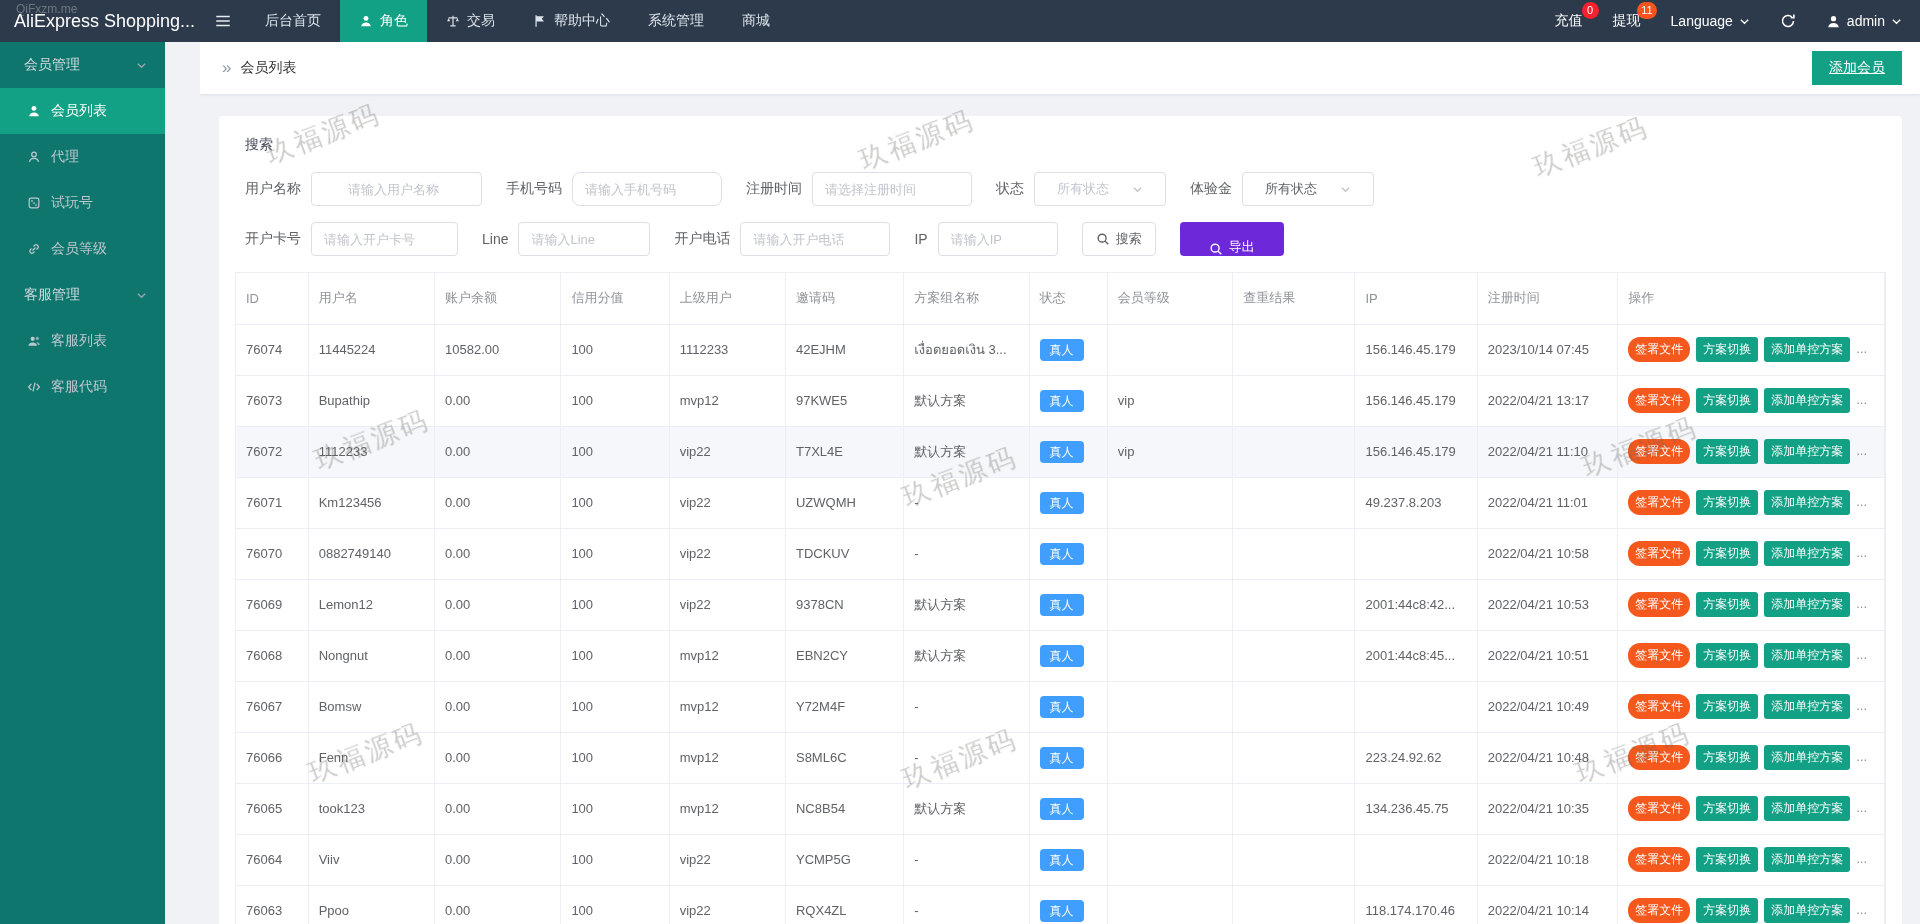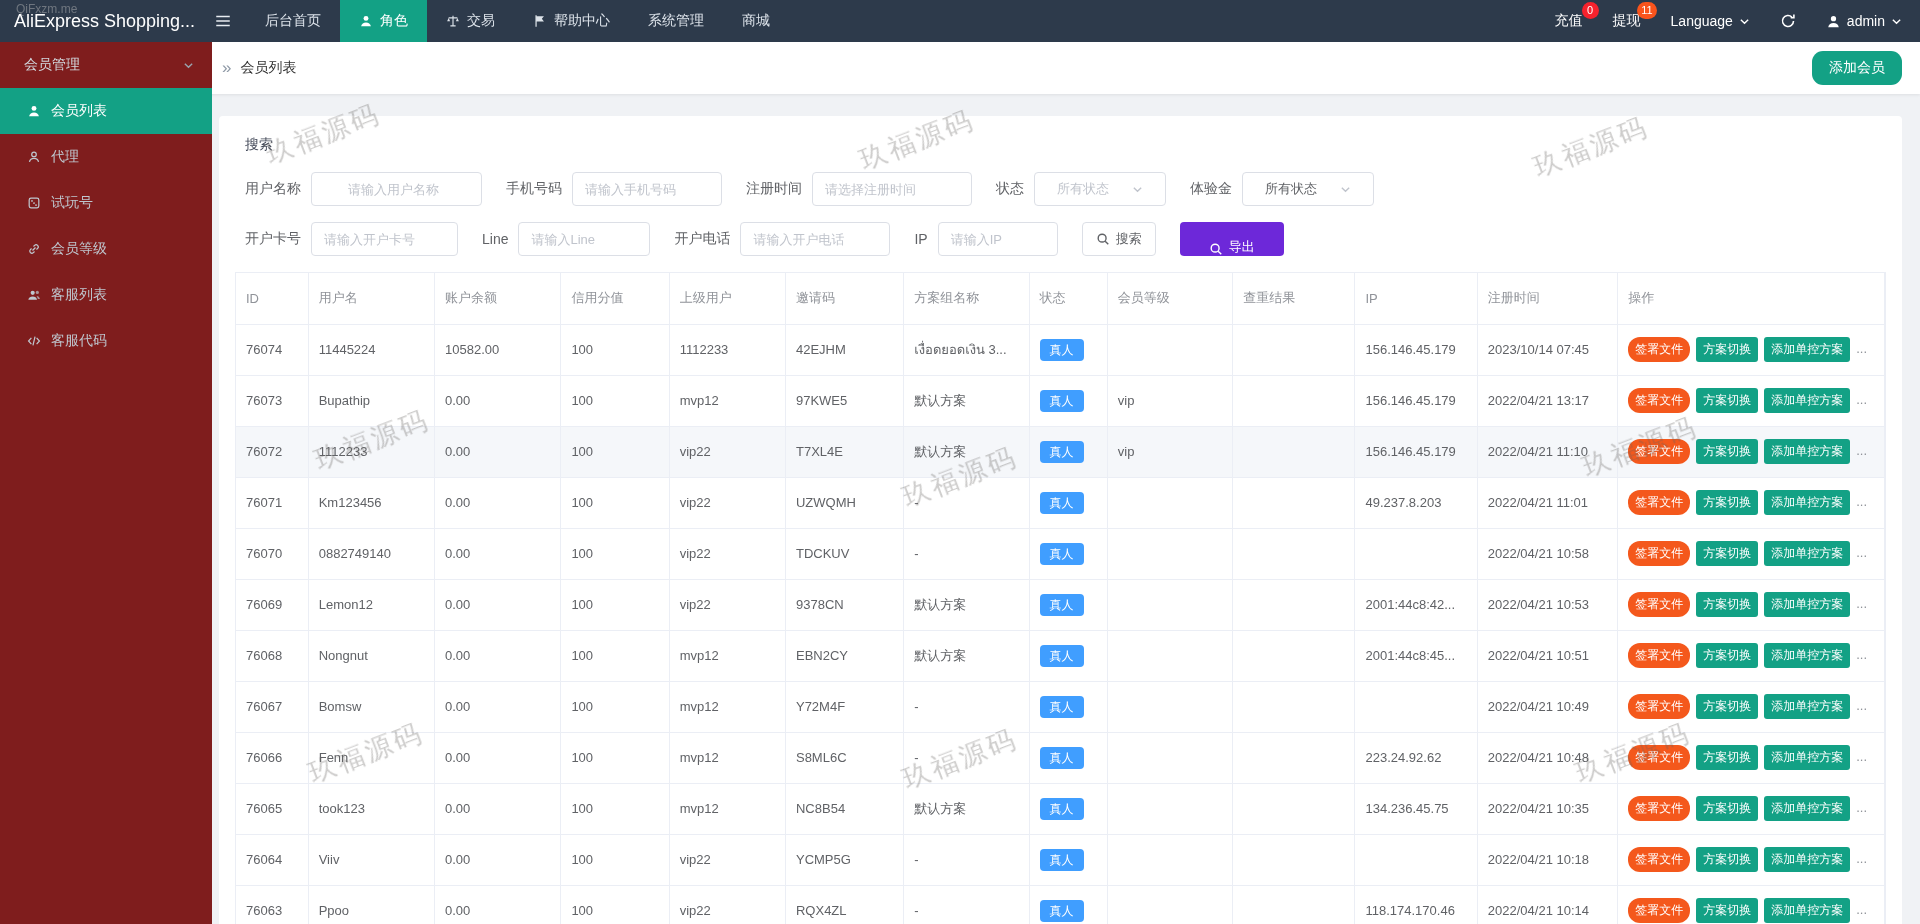--- a/index.html
+++ b/index.html
@@ -37,22 +37,22 @@
     border-radius: 9px; min-width: 17px; height: 17px; line-height: 17px;
     font-size: 11px; text-align: center; padding: 0 4px;
   }
   .badge.red { background: #f5222d; }
   .badge.orange { background: #fa541c; }
   .lang, .admin { display: flex; align-items: center; gap: 6px; cursor: pointer; }
   .refresh { cursor: pointer; display: flex; align-items: center; }
   .icn { display: inline-flex; align-items: center; justify-content: center; }
   
   .sidebar {
-    position: absolute; top: 42px; left: 0; bottom: 0; width: 212px;
-    background: #7f1d1d; z-index: 4;
+    position: absolute; top: 42px; left: 0; bottom: 0; width: 165px;
+    background: #0f766e; z-index: 4;
   }
   .side-group-header {
     height: 46px; display: flex; align-items: center; padding: 0 18px 0 24px;
     color: #d2d8de; font-size: 14px; cursor: pointer;
   }
   .side-group-header .chev { margin-left: auto; color: #9aa4ae; }
   .side-item {
     height: 46px; display: flex; align-items: center; gap: 10px;
     padding-left: 27px; color: #bfc7cf; font-size: 14px; cursor: pointer;
   }
@@ -60,21 +60,21 @@
   
   .main { position: absolute; left: 200px; top: 42px; right: 0; bottom: 0; overflow: hidden; }
   .breadcrumb-bar {
     height: 52px; background: #fff; display: flex; align-items: center;
     padding: 0 18px 0 22px; box-shadow: 0 1px 3px rgba(0,0,0,0.08); position: relative;
   }
   .crumb-arrows { color: #8d98a5; font-size: 17px; margin-right: 9px; }
   .crumb-text { color: #333; font-size: 14px; }
   .add-btn {
     margin-left: auto; background: #13a185; color: #fff; border: none;
-    border-radius: 11px; height: 34px; padding: 0 17px; font-size: 14px; cursor: pointer;
+    border-radius: 0; height: 34px; padding: 0 17px; font-size: 14px; cursor: pointer; text-decoration: underline;
   }
   .content { padding: 22px 18px 0 19px; }
   .card { background: #fff; border-radius: 4px; padding: 16px 16px 40px; min-height: 840px; }
   .search-title { font-size: 14px; color: #464c5b; margin: 4px 0 18px 10px; }
   .search-row { display: flex; align-items: center; gap: 24px; margin: 0 0 16px 10px; }
   .fields { display: flex; align-items: flex-end; gap: 24px; }
   .field { display: flex; align-items: center; gap: 10px; }
   .field-label { font-size: 14px; color: #606266; white-space: nowrap; }
   .inp {
     height: 34px; border: 1px solid #dcdfe6; border-radius: 4px;
@@ -84,21 +84,21 @@
   .inp::placeholder { color: #c0c4cc; }
   .select {
     height: 34px; width: 132px; border: 1px solid #dcdfe6; border-radius: 4px;
     display: flex; align-items: center; justify-content: space-between;
     padding: 0 22px; font-size: 13px; background: #fff; cursor: pointer;
   }
   .sel-val { color: #606266; }
   .sel-val.muted { color: #c0c4cc; }
   .select .chev { color: #c0c4cc; }
   #search-row-0 .field:nth-child(1) .inp { width: 171px; padding-left: 36px; }
-  #search-row-0 .field:nth-child(2) .inp { width: 150px; }
+  #search-row-0 .field:nth-child(2) .inp { width: 150px; border-radius: 8px; }
   #search-row-0 .field:nth-child(3) .inp { width: 160px; }
   #search-row-1 .field:nth-child(1) .inp { width: 147px; }
   #search-row-1 .field:nth-child(2) .inp { width: 132px; }
   #search-row-1 .field:nth-child(3) .inp { width: 150px; }
   #search-row-1 .field:nth-child(4) .inp { width: 120px; }
   .btn-search {
     height: 34px; border: 1px solid #dcdfe6; background: #fff; border-radius: 4px;
     padding: 0 13px; font-size: 13px; color: #606266; display: flex; align-items: center;
     gap: 6px; cursor: pointer;
   }
@@ -270,20 +270,28 @@
       <span>试玩号</span>
     </div>
     <div class="side-item">
       <span class="icn">
         <svg viewBox="0 0 16 16" width="14" height="14">
           <path d="M6.3 9.7l3.4-3.4" fill="none" stroke="currentColor" stroke-width="1.4"></path>
           <path d="M5.2 7.4L3.9 8.7a2.4 2.4 0 0 0 3.4 3.4l1.3-1.3M10.8 8.6l1.3-1.3a2.4 2.4 0 0 0-3.4-3.4L7.4 5.2" fill="none" stroke="currentColor" stroke-width="1.4"></path>
         </svg>
       </span>
       <span>会员等级</span>
+    </div>
+    <div class="side-group-header">
+      <span>客服管理</span>
+      <span class="icn chev">
+        <svg viewBox="0 0 12 12" width="11" height="11">
+          <path d="M2 4l4 4 4-4" fill="none" stroke="currentColor" stroke-width="1.5"></path>
+        </svg>
+      </span>
     </div>
     <div class="side-item">
       <span class="icn">
         <svg viewBox="0 0 16 16" width="14" height="14">
           <circle cx="6.5" cy="5.5" r="2.4" fill="currentColor"></circle>
           <path d="M1.5 13.5c.5-2.6 2.5-3.8 5-3.8s4.5 1.2 5 3.8z" fill="currentColor"></path>
           <circle cx="11.8" cy="5" r="1.8" fill="currentColor" opacity=".7"></circle>
           <path d="M11 9.2c2 .1 3.3 1.2 3.7 3.3h-2.2" fill="currentColor" opacity=".7"></path>
         </svg>
       </span>

